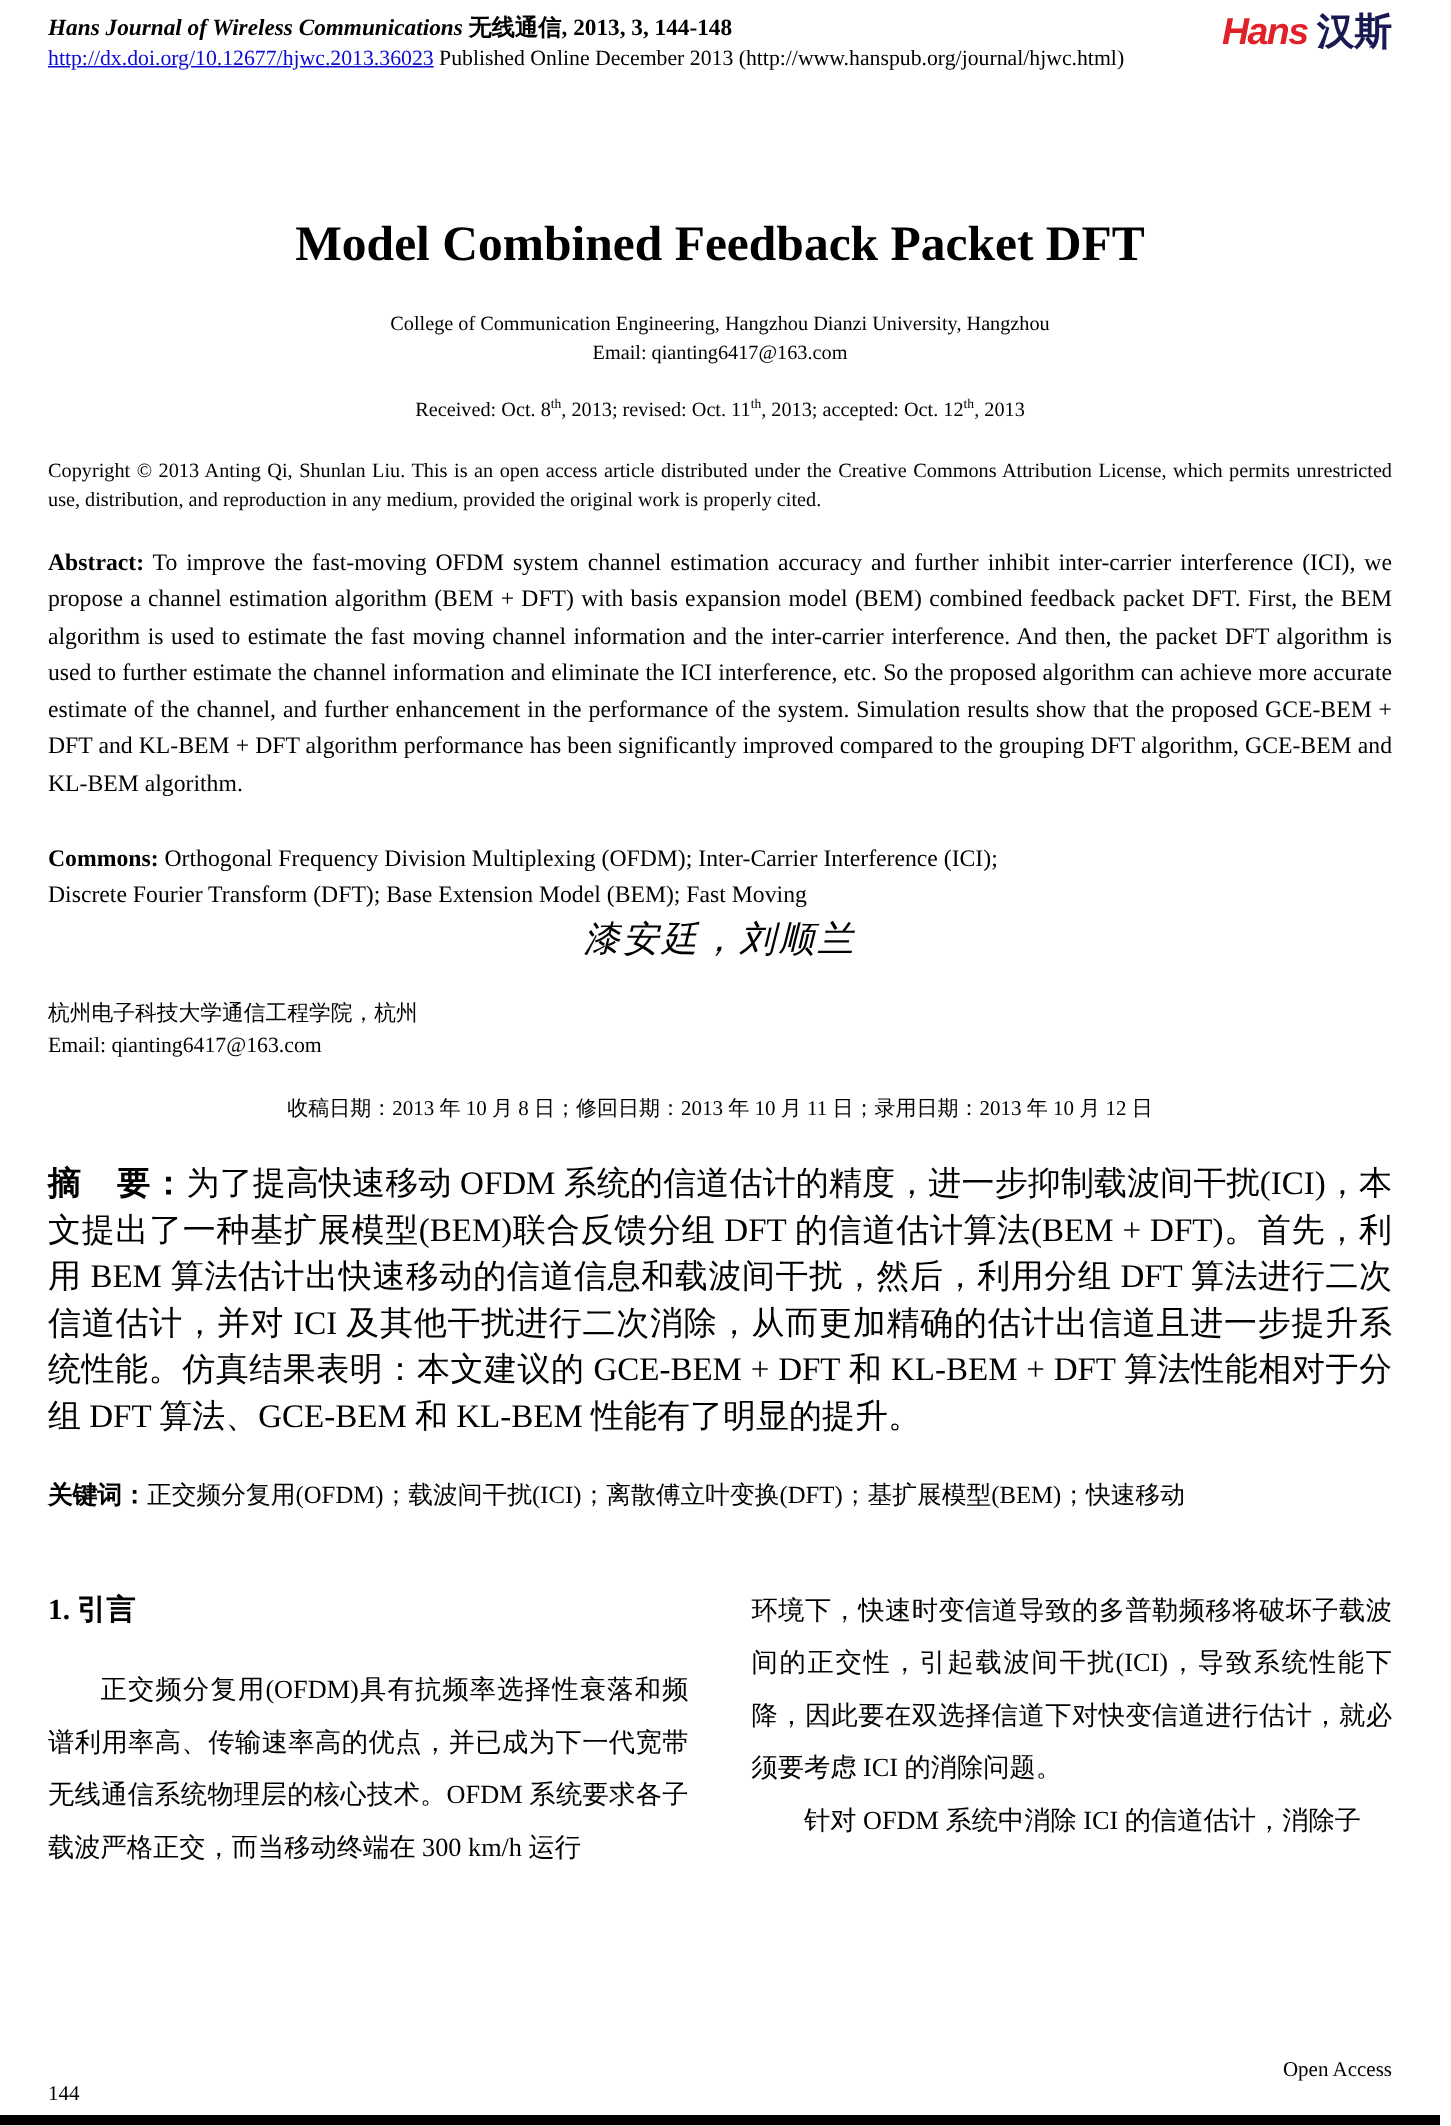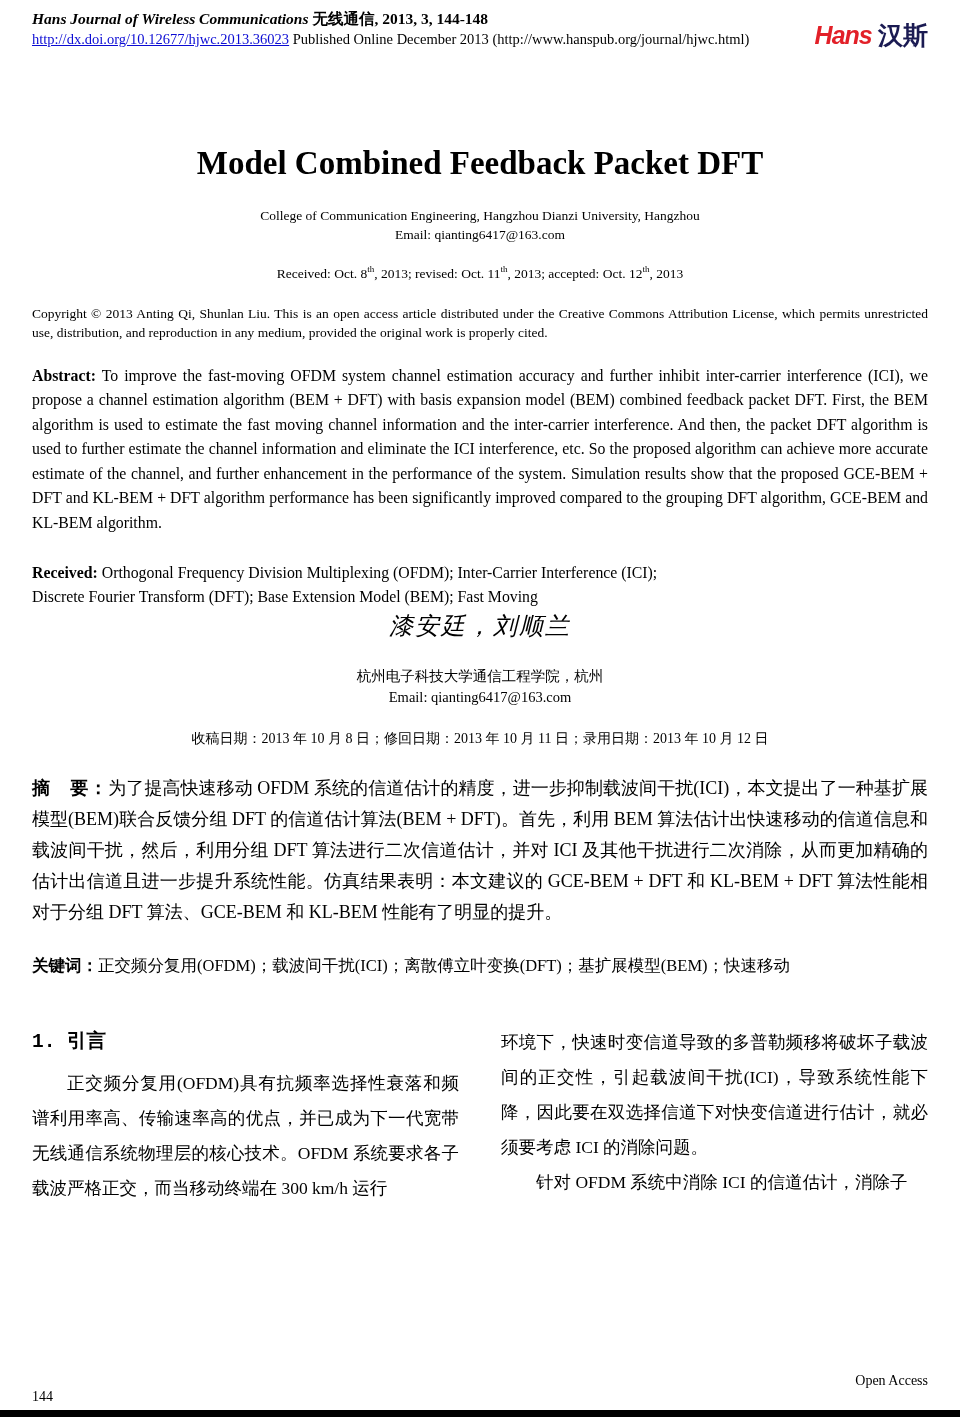--- a/index.html
+++ b/index.html
@@ -15,50 +15,50 @@
   }
 
   
   .hdr { position: relative; }
   .hdr-line1 { font-size: 15.5px; line-height: 21px; }
   .hdr-journal { font-weight: bold; font-style: italic; }
   .hdr-journal-cn { font-weight: bold; font-style: normal; }
   .hdr-line2 { font-size: 14.5px; line-height: 21px; }
   .hdr-doi { color: #0b0bd4; text-decoration: underline; cursor: pointer; }
   .hdr-pub { color: #000; }
-  .logo { position: absolute; top: 14px; right: 0; font-size: 25px; line-height: 26px; white-space: nowrap; }
+  .logo { position: absolute; top: 0; right: 0; font-size: 25px; line-height: 26px; white-space: nowrap; }
   .logo-hans { color: #e22028; font-weight: bold; font-style: italic; font-family: "Liberation Sans", sans-serif; letter-spacing: -1px; }
   .logo-cn { color: #1a1a52; font-weight: bold; font-family: "Liberation Sans", sans-serif; }
 
   
   .title { margin-top: 44px; text-align: center; font-weight: bold; font-size: 33px; line-height: 46px; }
   .authors { margin-top: 42px; text-align: center; font-weight: bold; font-size: 17px; }
   .affil { margin-top: 20px; text-align: center; font-size: 13.5px; line-height: 19px; }
   .received { margin-top: 20px; text-align: center; font-size: 13.5px; }
   .received sup { font-size: 9px; }
   .copyright { margin-top: 22px; text-align: justify; font-size: 13.5px; line-height: 19.5px; }
   .abstract { margin-top: 21px; text-align: justify; font-size: 15.8px; line-height: 24.6px; }
   .abstract b, .keywords b { font-weight: bold; }
   .keywords { margin-top: 25px; font-size: 15.8px; line-height: 24.6px; padding-left: 98px; text-indent: -98px; }
   .kw-line2 { display: block; padding-left: 0; }
 
   
   .cn-title { margin-top: 40px; text-align: center; font-weight: bold; font-size: 36px; letter-spacing: 1px; }
   .cn-authors { text-align: center; font-size: 24px; font-style: italic; letter-spacing: 2px; }
-  .cn-affil { margin-top: 24px; text-align: center; font-size: 14.5px; line-height: 21px; }
+  .cn-affil { margin-top: 24px; font-size: 14.5px; line-height: 21px; }
   .cn-received { margin-top: 22px; text-align: center; font-size: 14px; }
-  .cn-abstract { margin-top: 25px; text-align: justify; font-size: 18px; line-height: 31px; }
+  .cn-abstract { margin-top: 25px; text-align: justify; font-size: 22px; line-height: 31px; }
   .cn-abstract b { font-weight: bold; letter-spacing: 1px; }
   .cn-keywords { margin-top: 22px; text-align: justify; font-size: 16.5px; line-height: 31px; }
   .cn-keywords b { font-weight: bold; }
 
   
   .body-cols { display: flex; gap: 42px; margin-top: 44px; }
   .col { flex: 1; text-align: justify; font-size: 17.5px; line-height: 35px; }
-  .sec-heading { font-weight: bold; font-size: 19.5px; margin-bottom: 6px; font-family: Liberation Mono, monospace; }
+  .sec-heading { font-weight: bold; font-size: 19.5px; margin-bottom: 18px; font-family: Liberation Serif, serif; }
   .para-indent { text-indent: 2em; }
   .col p { margin: 0; }
 
   
   .footer-left { position: absolute; left: 32px; bottom: 12px; font-size: 14px; }
   .footer-right { position: absolute; right: 32px; bottom: 28px; font-size: 14px; }
   .bottom-bar { position: absolute; left: 0; bottom: 0; width: 100%; height: 7px; background: #000; }
 </style>
 </head>
 <body>
@@ -95,21 +95,21 @@
   </div>
 
   <div class="copyright">Copyright © 2013 Anting Qi, Shunlan Liu. This is an open access article distributed under the Creative Commons Attribution License, which permits unrestricted use, distribution, and reproduction in any medium, provided the original work is properly cited.</div>
 
   <p class="abstract">
     <b>Abstract:</b>
     <span>To improve the fast-moving OFDM system channel estimation accuracy and further inhibit inter-carrier interference (ICI), we propose a channel estimation algorithm (BEM + DFT) with basis expansion model (BEM) combined feedback packet DFT. First, the BEM algorithm is used to estimate the fast moving channel information and the inter-carrier interference. And then, the packet DFT algorithm is used to further estimate the channel information and eliminate the ICI interference, etc. So the proposed algorithm can achieve more accurate estimate of the channel, and further enhancement in the performance of the system. Simulation results show that the proposed GCE-BEM + DFT and KL-BEM + DFT algorithm performance has been significantly improved compared to the grouping DFT algorithm, GCE-BEM and KL-BEM algorithm.</span>
   </p>
 
   <p class="keywords">
-    <b>Received:</b>
+    <b>Commons:</b>
     <span>Orthogonal Frequency Division Multiplexing (OFDM); Inter-Carrier Interference (ICI);</span>
     <span class="kw-line2">Discrete Fourier Transform (DFT); Base Extension Model (BEM); Fast Moving</span>
   </p>
 
 
   <div class="cn-authors">漆安廷，刘顺兰</div>
   <div class="cn-affil">
     <div>杭州电子科技大学通信工程学院，杭州</div>
     <div>Email: qianting6417@163.com</div>
   </div>

